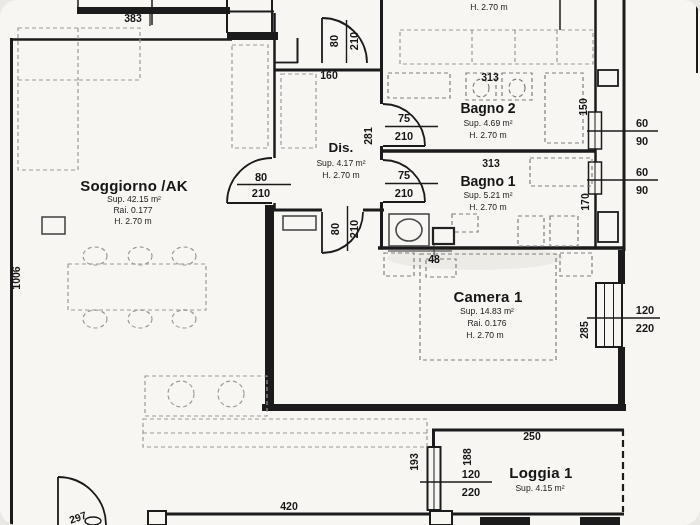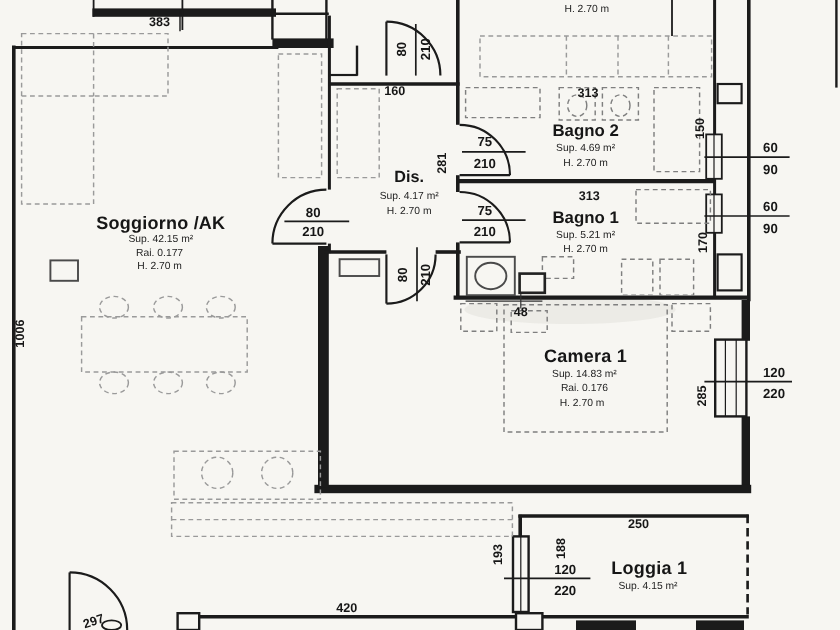--- a/index.html
+++ b/index.html
@@ -1,19 +1,20 @@
 <!DOCTYPE html>
 <html><head>
 <meta charset="utf-8">
 <style>
   html,body{margin:0;padding:0;background:#e9e8e4;}
   .stage{
     width:700px;height:525px;position:relative;overflow:hidden;
     background:#f7f6f2;
     font-family:"Liberation Sans", sans-serif;
+    border-radius:17px;
   }
   svg{display:block}
   
   .w{stroke:#1b1b1b;fill:none;stroke-linecap:butt}
   .wf{fill:#1b1b1b;stroke:none}
   
   .dash{stroke:#9a9a9a;fill:none;stroke-dasharray:4 3;stroke-width:1.2}
   .dashd{stroke:#7f7f7f;fill:none;stroke-dasharray:4 3;stroke-width:1.2}
   .solidf{stroke:#4a4a4a;fill:none;stroke-width:1.6}
   

